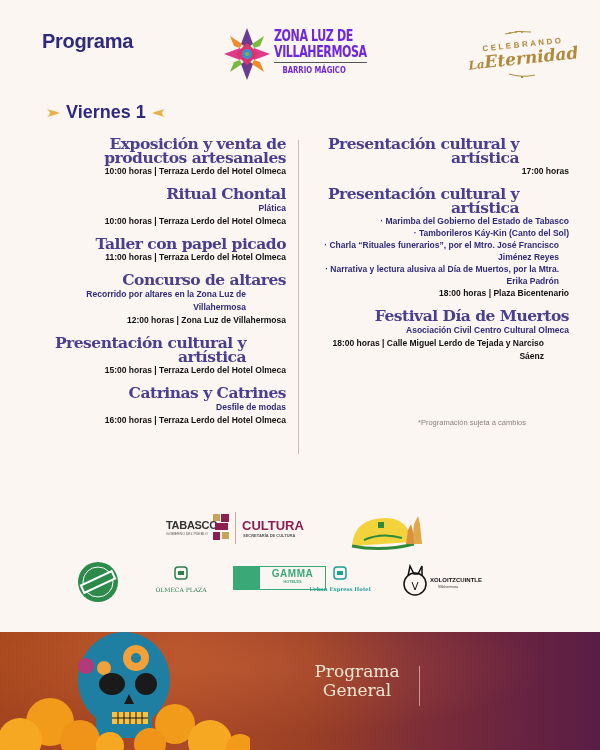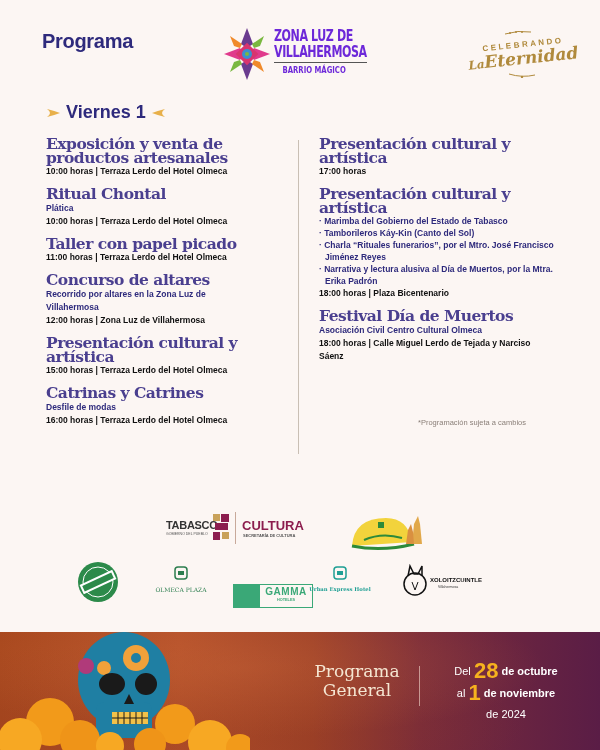--- a/index.html
+++ b/index.html
@@ -20,21 +20,21 @@
   .eternidad { position: absolute; left: 468px; top: 28px; width: 110px; height: 52px; color: #b08a3c; text-align: center; }
   .et-l1 { font-size: 8px; letter-spacing: 2.5px; font-weight: bold; margin-top: 12px; transform: rotate(-6deg); }
   .et-l2 { font-family: "DejaVu Serif", serif; font-size: 17px; font-weight: bold; font-style: italic; transform: rotate(-6deg); margin-top: -1px; white-space: nowrap; }
   .et-l2 .la { font-size: 12px; }
   .et-sprig { position: absolute; width: 28px; height: 6px; }
 
   .day-heading { position: absolute; left: 46px; top: 102px; display: flex; align-items: center; }
   .day-heading .chev { width: 16px; height: 12px; }
   .day-heading .day-label { font-size: 18px; font-weight: bold; color: #2e2a7c; margin: 0 4px 0 4px; }
 
-  .col { position: absolute; top: 137px; }
+  .col { position: absolute; top: 137px; text-align: right; }
   .col-left { left: 46px; width: 240px; }
   .col-right { left: 319px; width: 250px; }
   .divider { position: absolute; left: 298px; top: 140px; width: 1px; height: 314px; background: #c9bfb4; }
 
   .event { margin-bottom: 9px; }
   .ev-title { font-family: "DejaVu Serif", serif; font-weight: bold; color: #4a3f8f; font-size: 15.5px; line-height: 14px; letter-spacing: -0.5px; }
   .ev-sub { font-size: 8.5px; font-weight: bold; color: #2e2a7c; line-height: 13px; margin-top: 1px; }
   .ev-time { font-size: 8.5px; font-weight: bold; color: #111; line-height: 13px; }
   .ev-bullet { font-size: 8.5px; font-weight: bold; color: #2e2a7c; line-height: 12px; padding-left: 6px; text-indent: -6px; }
 
@@ -50,21 +50,21 @@
   .tab-squares { position: absolute; left: 46px; top: 3px; width: 18px; height: 28px; }
   .tab-sep { position: absolute; left: 69px; top: 2px; width: 1px; height: 32px; background: #c8a99a; }
   .cultura-word { position: absolute; left: 76px; top: 8px; font-size: 13px; font-weight: bold; color: #8c1d4e; }
   .cultura-sub { position: absolute; left: 77px; top: 23px; font-size: 4px; font-weight: bold; color: #555; }
 
   .centro { left: 348px; top: 12px; width: 80px; height: 40px; }
 
   .sello { left: 76px; top: 0px; width: 44px; height: 44px; }
   .olmeca { left: 152px; top: 6px; width: 58px; height: 34px; text-align: center; color: #2b7d4e; }
   .olmeca .nm { font-family: "DejaVu Serif", serif; font-size: 6px; margin-top: 2px; white-space: nowrap; }
-  .gamma { left: 233px; top: 24px; width: 80px; height: 24px; border: 1.5px solid #3aa877; display: flex; }
+  .gamma { left: 233px; top: 6px; width: 93px; height: 24px; border: 1.5px solid #3aa877; display: flex; }
   .gamma .pat { width: 26px; height: 100%; background: #3aa877; }
   .gamma .txt { flex: 1; text-align: center; color: #3aa877; }
   .gamma .g1 { font-size: 10px; font-weight: bold; line-height: 13px; letter-spacing: 0.5px; }
   .gamma .g2 { font-size: 3.8px; font-weight: bold; }
   .urban { left: 305px; top: 6px; width: 70px; height: 34px; text-align: center; color: #1e9f94; }
   .urban .nm { font-family: "DejaVu Serif", serif; font-size: 5.3px; font-weight: bold; margin-top: 2px; white-space: nowrap; }
   .xolo { left: 402px; top: 4px; width: 100px; height: 40px; }
   .xolo .nm { position: absolute; left: 28px; top: 13px; font-size: 6px; font-weight: bold; color: #111; white-space: nowrap; }
   .xolo .sub { position: absolute; left: 36px; top: 21px; font-size: 3.5px; color: #333; white-space: nowrap; }
 
@@ -282,18 +282,13 @@
     <circle cx="210" cy="110" r="22" fill="#f7a823"></circle>
     <circle cx="150" cy="112" r="16" fill="#ef9418"></circle>
     <circle cx="110" cy="114" r="14" fill="#f7a823"></circle>
     <circle cx="240" cy="116" r="14" fill="#f29a1a"></circle>
   </svg>
   <div class="fprog">
     <div>Programa</div>
     <div>General</div>
   </div>
   <div class="fsep"></div>
-  <div class="fdates">
-    <div><span>Del</span> <span class="big">28</span> <b>de octubre</b></div>
-    <div><span>al</span> <span class="big">1</span> <b>de noviembre</b></div>
-    <div>de 2024</div>
-  </div>
 </div>
 
 </body></html>

